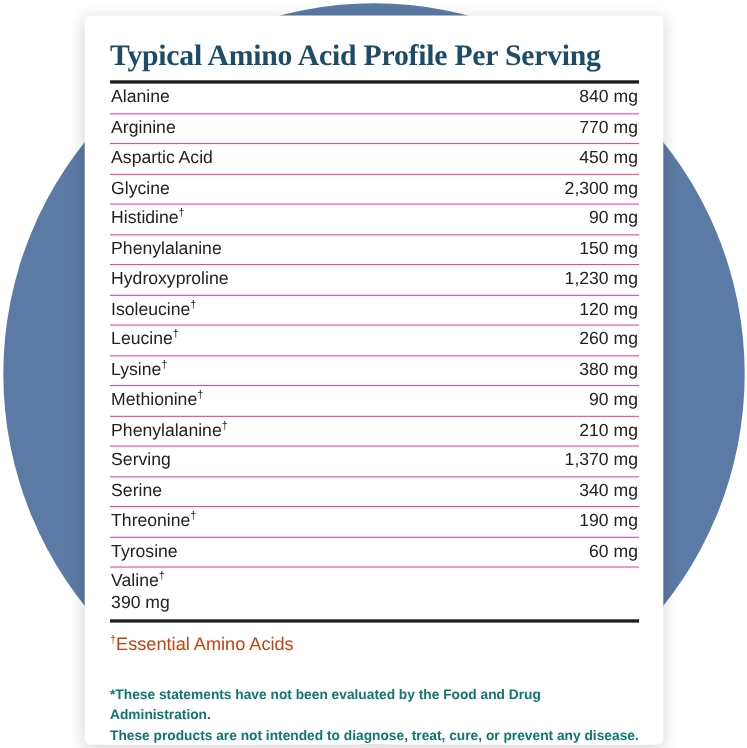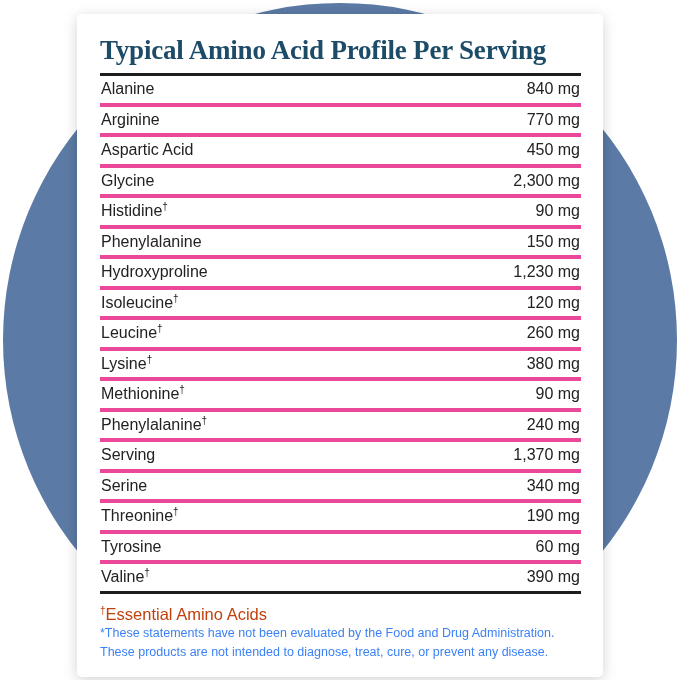--- a/index.html
+++ b/index.html
@@ -53,52 +53,54 @@
     margin-top: 7px;
   }
   .amino-table {
     width: 100%;
   }
   .amino-row {
     display: flex;
     justify-content: space-between;
     align-items: baseline;
     padding: 3px 1px 3.5px 1px;
-    border-bottom: 4px solid #ec4899;
+    border-bottom: 1px solid #ec4899;
     font-size: 16px;
     line-height: 20px;
     color: #222222;
   }
   .amino-row:last-child {
     border-bottom: none;
+    flex-direction: column;
   }
   .amino-name sup {
     font-size: 10px;
     line-height: 0;
     vertical-align: super;
   }
   .amino-amount {
     text-align: center;
   }
   .footnote {
     margin-top: 11px;
     font-size: 16.5px;
     color: #c2410c;
   }
   .footnote sup {
     font-size: 10px;
     line-height: 0;
     vertical-align: super;
   }
   .disclaimer {
-    margin-top: 0;
+    margin-top: 26px;
     font-size: 12.5px;
     line-height: 19px;
-    color: #3b82f6;
+    color: #0f766e;
     white-space: pre-line;
+    font-weight: bold;
   }
 </style>
 </head>
 <body>
 
 <div class="stage">
   <div class="bg-circle"></div>
 
   <div class="card">
     <h1 class="title">Typical Amino Acid Profile Per Serving</h1>
@@ -156,21 +158,21 @@
     <span class="amino-amount">380 mg</span>
   </div>
 
   <div class="amino-row">
     <span class="amino-name">Methionine<sup>†</sup></span>
     <span class="amino-amount">90 mg</span>
   </div>
 
   <div class="amino-row">
     <span class="amino-name">Phenylalanine<sup>†</sup></span>
-    <span class="amino-amount">240 mg</span>
+    <span class="amino-amount">210 mg</span>
   </div>
 
   <div class="amino-row">
     <span class="amino-name">Serving</span>
     <span class="amino-amount">1,370 mg</span>
   </div>
 
   <div class="amino-row">
     <span class="amino-name">Serine</span>
     <span class="amino-amount">340 mg</span>

